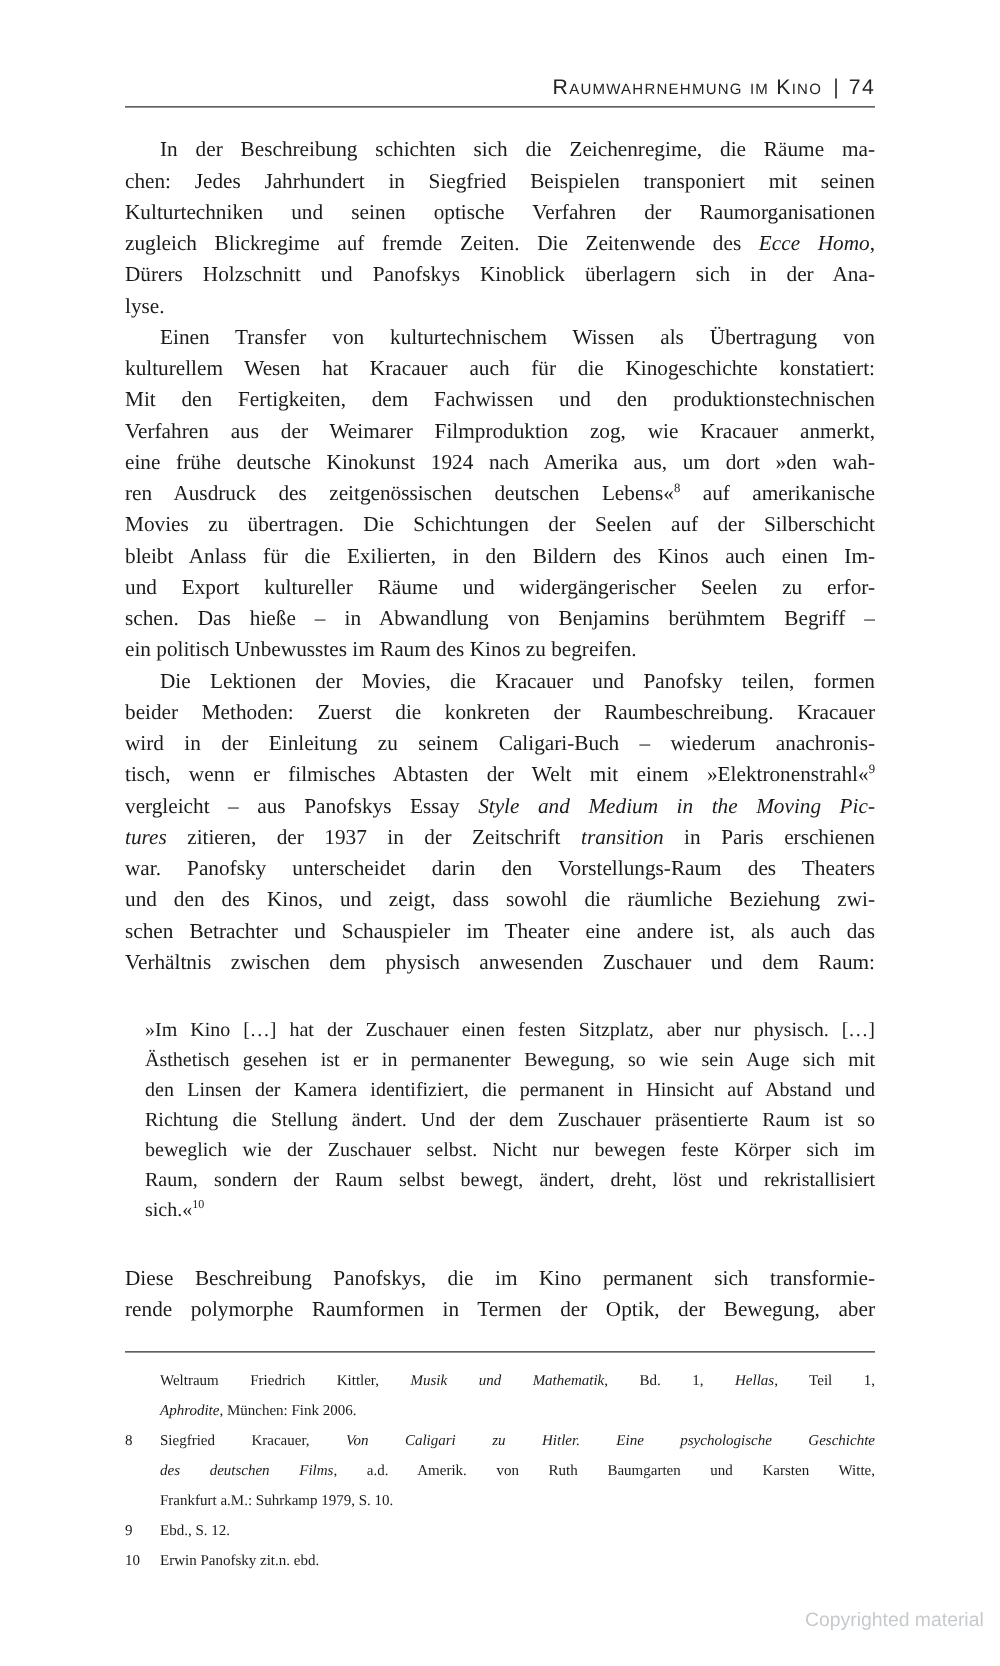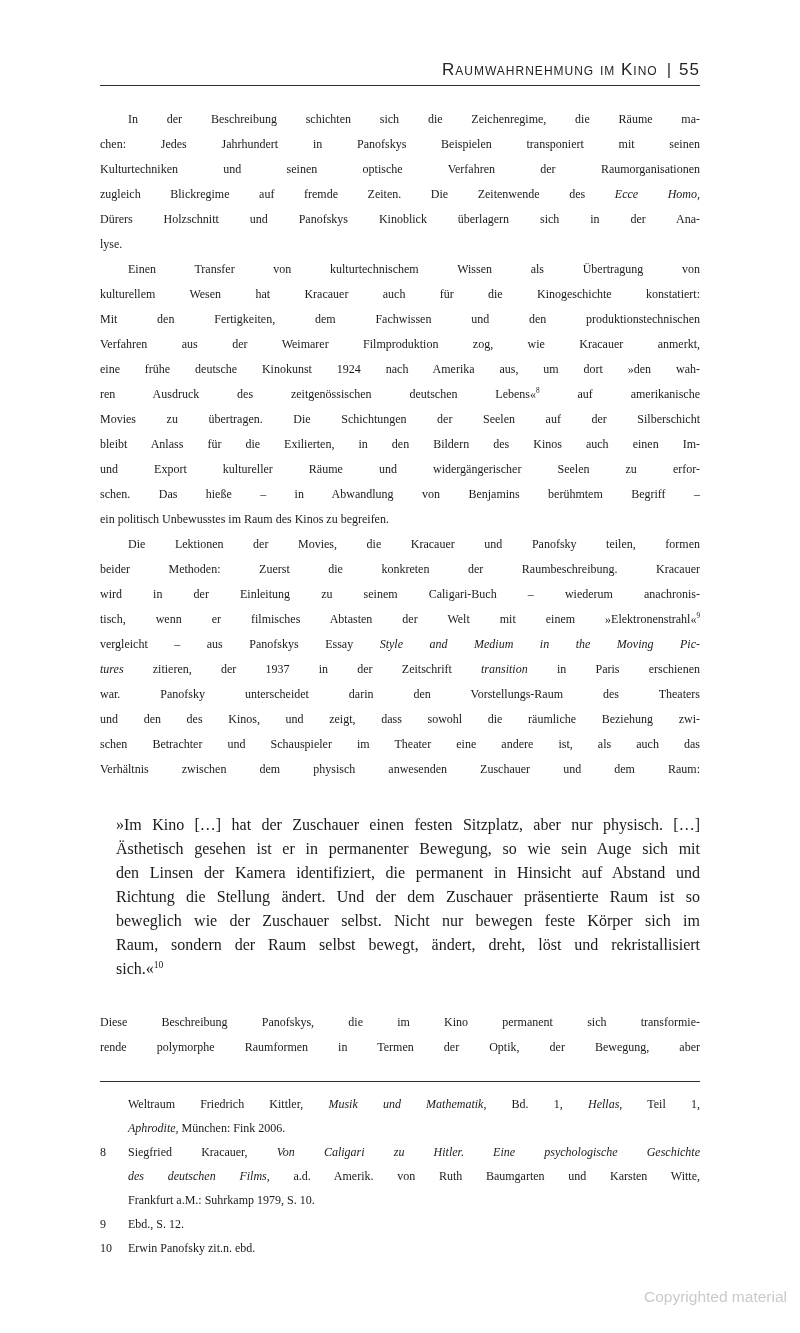--- a/index.html
+++ b/index.html
@@ -22,21 +22,21 @@
     color:#242424;
     letter-spacing:1px;
     line-height:20px;
   }
   .sc { font-variant:small-caps; }
   .sep { margin:0 7px 0 9px; font-weight:300; color:#333; }
   .hrule { border:none; border-top:1.6px solid #2e2e2e; margin:5px 0 0 0; }
 
   
   .main { margin-top:21px; }
-  .para.body { font-size:12px; line-height:25px; }
+  .para.body { font-size:17px; line-height:25px; }
   .para.quote { font-size:16px; line-height:24px; margin:31px 0 29px 16px; }
   .tline { text-align:justify; text-align-last:justify; }
   .tline.lastline { text-align:right; text-align-last:left; }
   .tline.indent { padding-left:28px; }
   sup { font-size:60%; vertical-align:super; line-height:0; }
 
   
   .fnrule { border:none; border-top:1.6px solid #2e2e2e; margin:21px 0 10px 0; }
   .footnotes { font-size:12px; line-height:24px; }
   .fn { position:relative; padding-left:28px; }
@@ -51,28 +51,28 @@
     color:#c7cacc;
   }
 </style>
 </head>
 <body>
 
 <div class="page">
   <div class="content">
 
     <div class="header">
-      <span class="sc">Raumwahrnehmung im Kino</span><span class="sep">|</span><span class="pnum">55</span>
+      <span class="sc">Raumwahrnehmung im Kino</span><span class="sep">|</span><span class="pnum">74</span>
     </div>
     <hr class="hrule">
 
     <div class="main">
         <div class="para body">
           <div class="tline indent">In der Beschreibung schichten sich die Zeichenregime, die Räume ma-</div>
-          <div class="tline">chen: Jedes Jahrhundert in Panofskys Beispielen transponiert mit seinen</div>
+          <div class="tline">chen: Jedes Jahrhundert in Siegfried Beispielen transponiert mit seinen</div>
           <div class="tline">Kulturtechniken und seinen optische Verfahren der Raumorganisationen</div>
           <div class="tline">zugleich Blickregime auf fremde Zeiten. Die Zeitenwende des <i>Ecce Homo</i>,</div>
           <div class="tline">Dürers Holzschnitt und Panofskys Kinoblick überlagern sich in der Ana-</div>
           <div class="tline lastline">lyse.</div>
         </div>
         <div class="para body">
           <div class="tline indent">Einen Transfer von kulturtechnischem Wissen als Übertragung von</div>
           <div class="tline">kulturellem Wesen hat Kracauer auch für die Kinogeschichte konstatiert:</div>
           <div class="tline">Mit den Fertigkeiten, dem Fachwissen und den produktionstechnischen</div>
           <div class="tline">Verfahren aus der Weimarer Filmproduktion zog, wie Kracauer anmerkt,</div>

